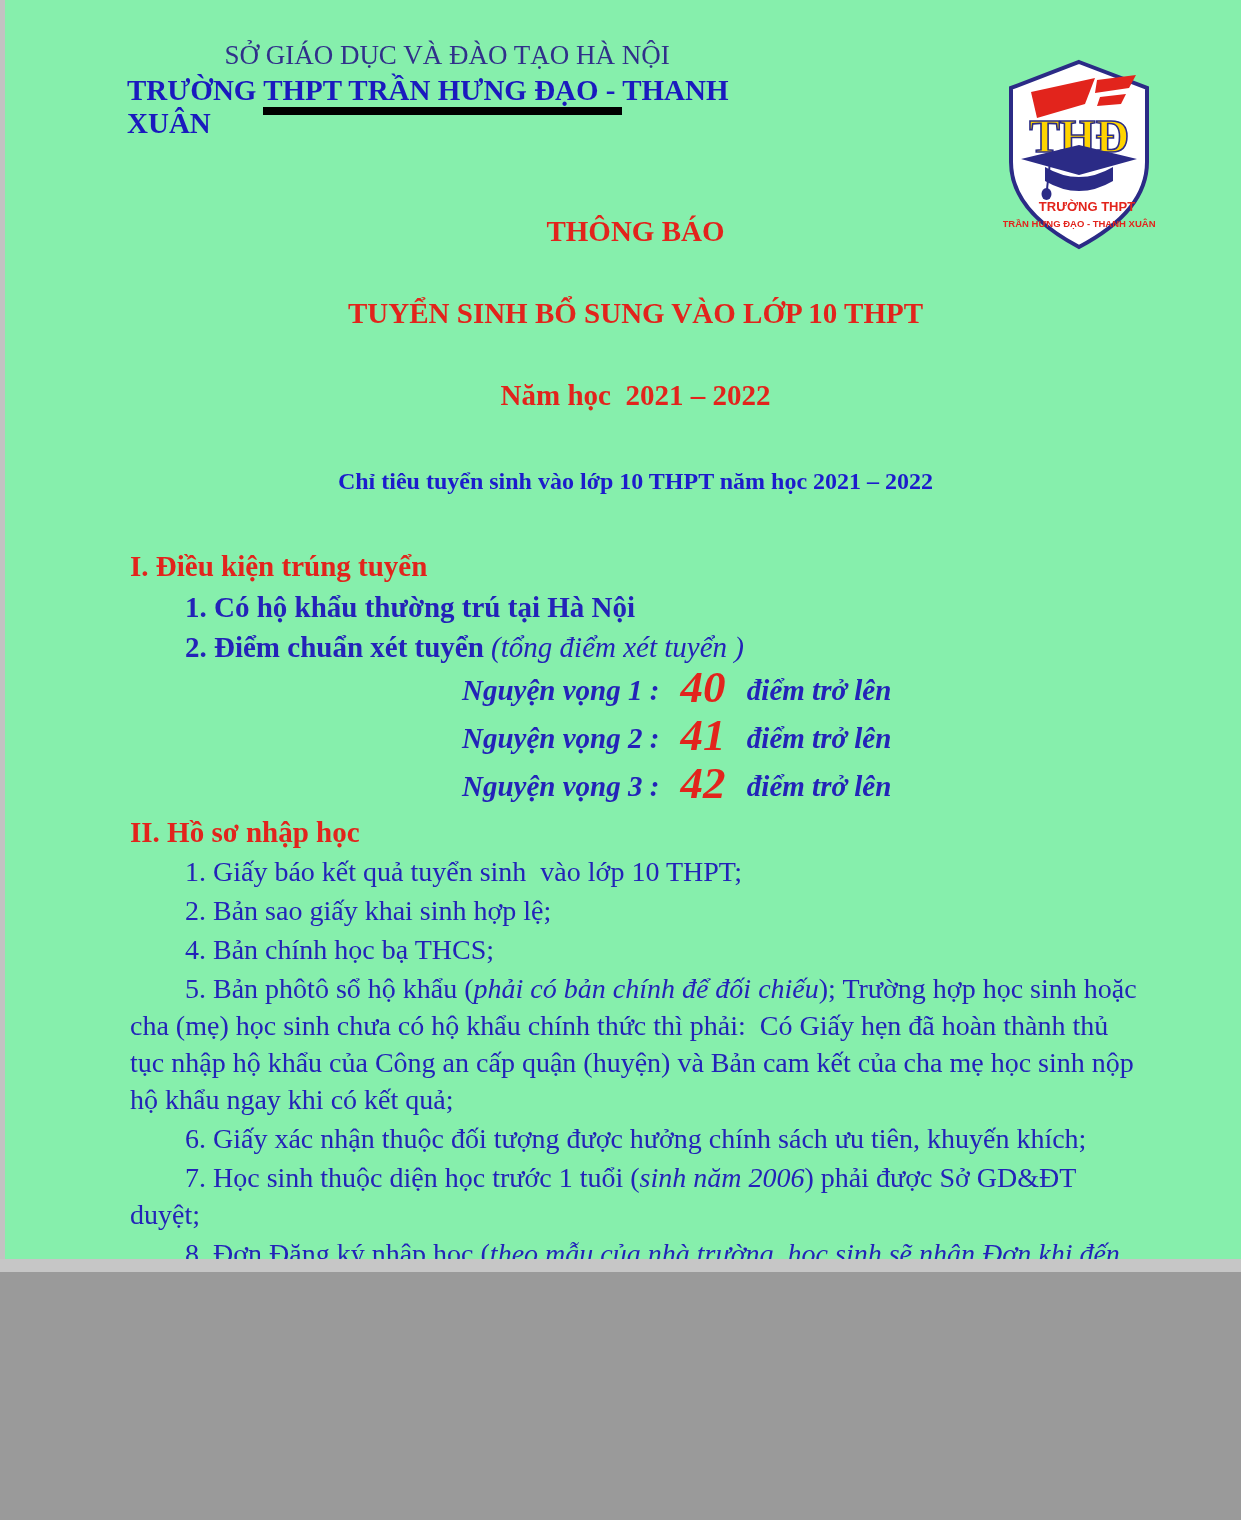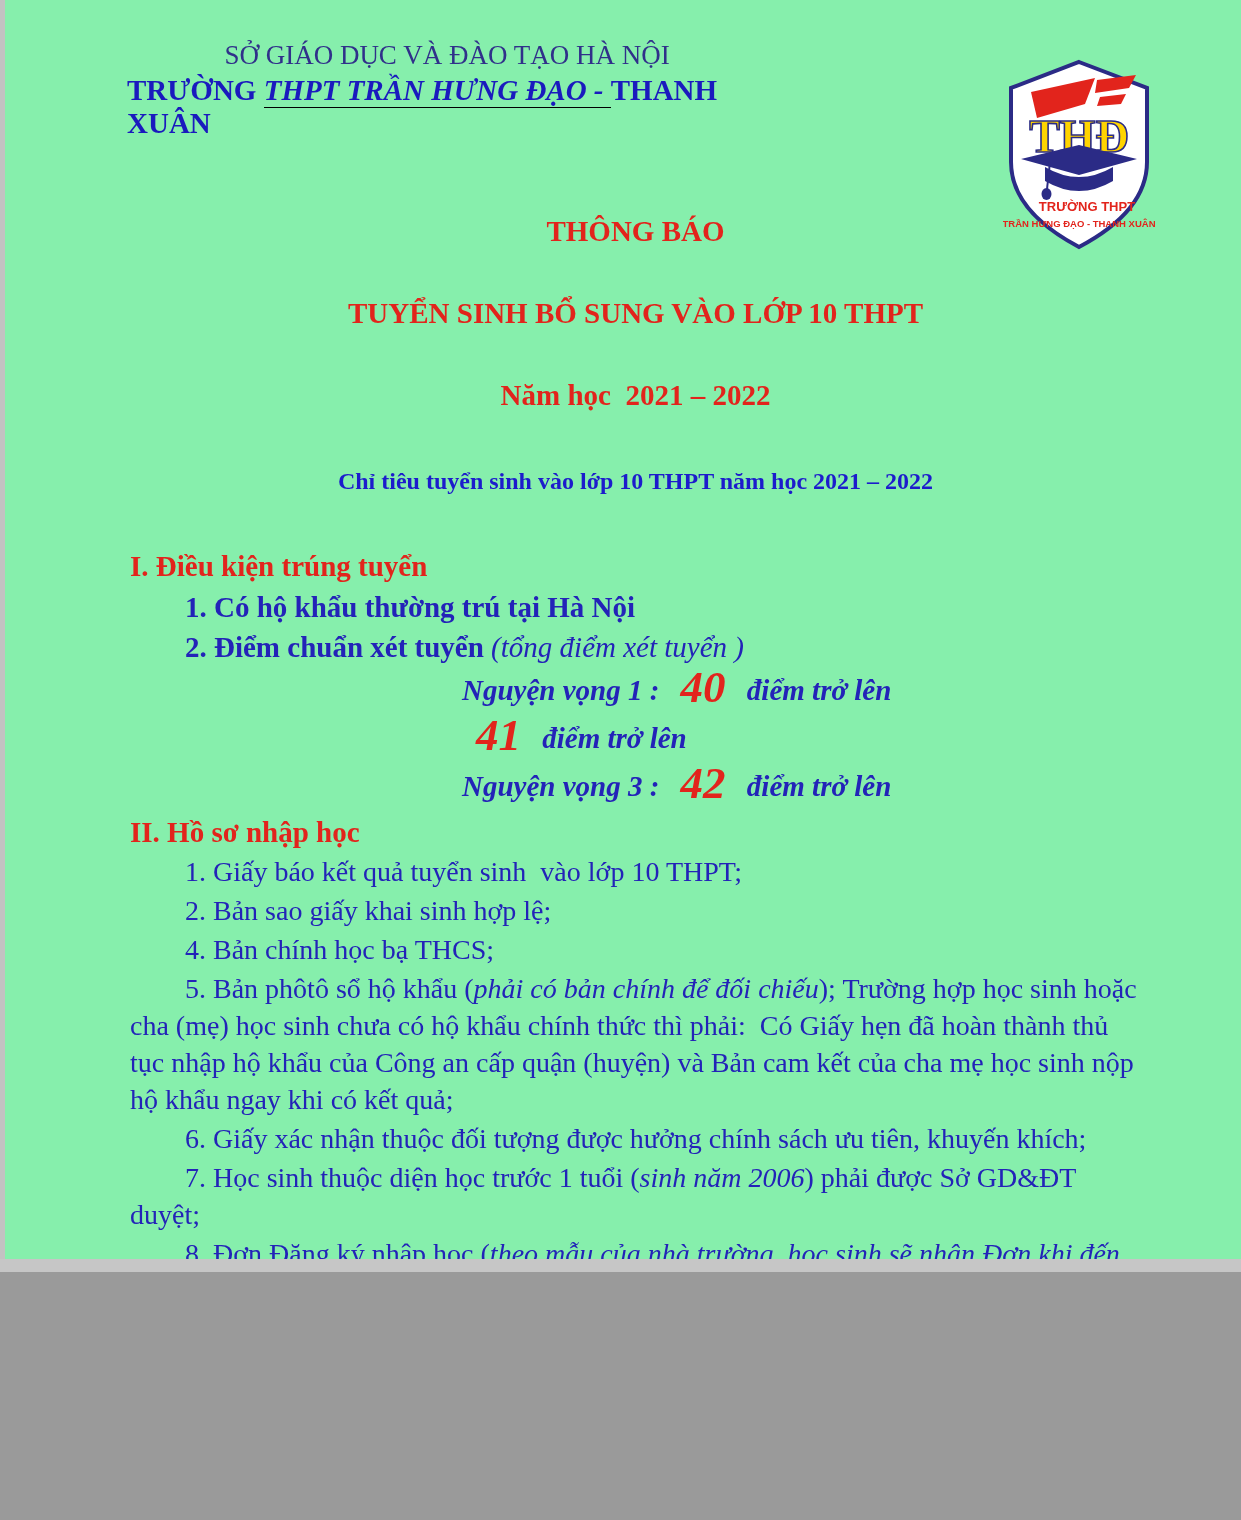--- a/index.html
+++ b/index.html
@@ -8,21 +8,21 @@
     font-family:"Liberation Serif","DejaVu Serif",serif; overflow:hidden;padding-left:15px;
   }
   .edge-l { position:absolute; left:0; top:0; width:5px; height:100%; background:#c2c2c2; }
   .edge-r { position:absolute; right:0; top:0; width:8px; height:100%; background:#dfdfe3; border-left:1px solid #c9c9d2; }
   .edge-b { position:absolute; left:0; bottom:0; width:100%; height:13px; background:#c6c6c6; }
 
   
   .header { padding-top:40px; margin-left:112px; width:640px; }
   .dept { color:#30308a; font-size:27px; text-align:center; white-space:pre-wrap; }
   .school { color:#1a1abe; font-size:29px; font-weight:bold; margin-top:3px; white-space:pre-wrap; }
-  .school .uline { border-bottom:1px solid #000000; padding-bottom:1px;font-style:italic; }
+  .school .uline { border-bottom:8px solid #000000; padding-bottom:1px; }
 
   .logo { position:absolute; left:1003px; top:58px; width:152px; height:194px; }
 
   
   .title-block { margin-top:32px; text-align:center; white-space:pre-wrap; }
   .t-red { color:#e2241c; font-weight:bold; font-size:29px; line-height:46px; }
   .subtitle { color:#1c1ccc; font-weight:bold; font-size:24px; margin-top:14px; text-align:center; white-space:pre-wrap; }
 
   
   .content { margin:50px 105px 0 115px; color:#2323b8; font-size:28px; line-height:37px; }
@@ -84,21 +84,21 @@
   </div>
   <div class="subtitle">Chỉ tiêu tuyển sinh vào lớp 10 THPT năm học 2021 – 2022</div>
 
   <div class="content">
 
     <div class="sec-head">I. Điều kiện trúng tuyển</div>
     <div class="cond">1. Có hộ khẩu thường trú tại Hà Nội</div>
     <div class="cond"><span>2. Điểm chuẩn xét tuyển </span><span class="it">(tổng điểm xét tuyển )</span></div>
 
     <div class="wish"><span class="lbl">Nguyện vọng 1 : </span><span class="num">40</span><span class="suf"> điểm trở lên</span></div>
-    <div class="wish"><span class="num">41</span><span class="suf"> điểm trở lên</span></div>
+    <div class="wish"><span class="lbl">Nguyện vọng 2 : </span><span class="num">41</span><span class="suf"> điểm trở lên</span></div>
     <div class="wish"><span class="lbl">Nguyện vọng 3 : </span><span class="num">42</span><span class="suf"> điểm trở lên</span></div>
 
     <div class="sec-head">II. Hồ sơ nhập học</div>
     <p class="p">1. Giấy báo kết quả tuyển sinh  vào lớp 10 THPT;</p>
     <p class="p">2. Bản sao giấy khai sinh hợp lệ;</p>
     <p class="p">4. Bản chính học bạ THCS;</p>
     <p class="p"><span>5. Bản phôtô sổ hộ khẩu (</span><span class="it">phải có bản chính để đối chiếu</span><span>); Trường hợp học sinh hoặc cha (mẹ) học sinh chưa có hộ khẩu chính thức thì phải:  Có Giấy hẹn đã hoàn thành thủ tục nhập hộ khẩu của Công an cấp quận (huyện) và Bản cam kết của cha mẹ học sinh nộp hộ khẩu ngay khi có kết quả;</span></p>
     <p class="p">6. Giấy xác nhận thuộc đối tượng được hưởng chính sách ưu tiên, khuyến khích;</p>
     <p class="p"><span>7. Học sinh thuộc diện học trước 1 tuổi (</span><span class="it">sinh năm 2006</span><span>) phải được Sở GD&amp;ĐT duyệt;</span></p>
     <p class="p"><span>8. Đơn Đăng ký nhập học (</span><span class="it">theo mẫu của nhà trường, học sinh sẽ nhận Đơn khi đến làm thủ tục nhập học</span><span>);</span></p>

